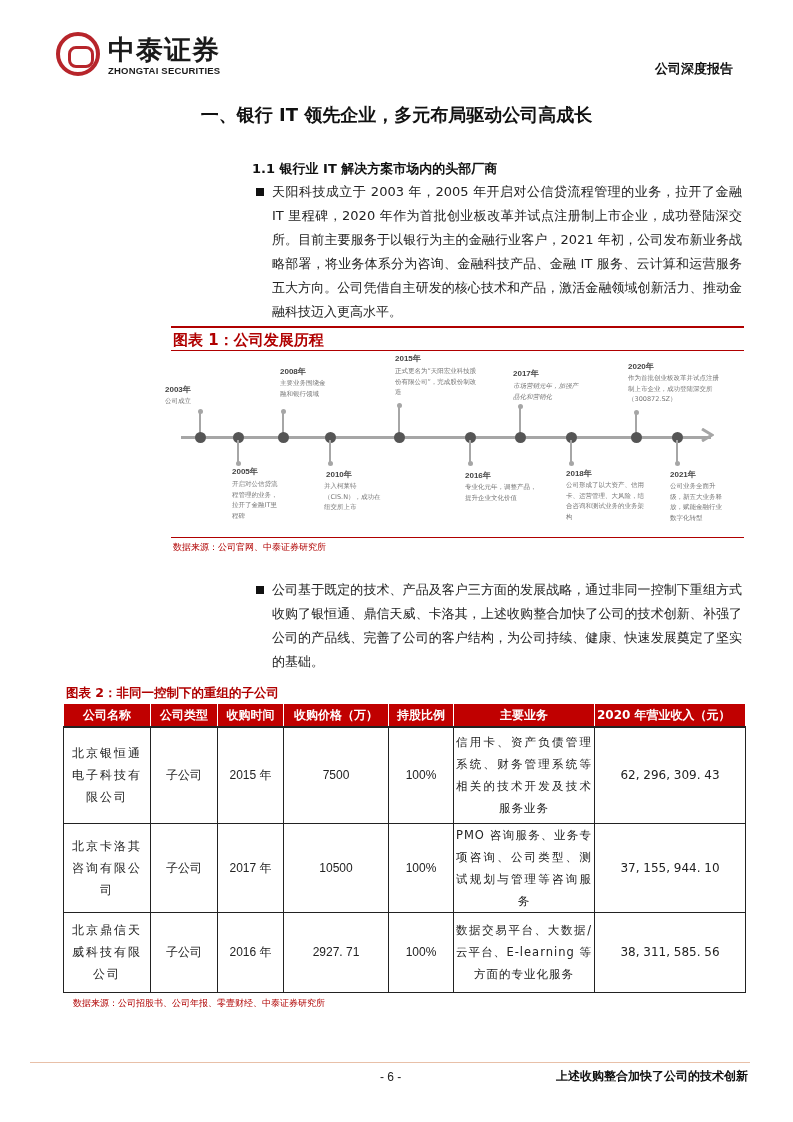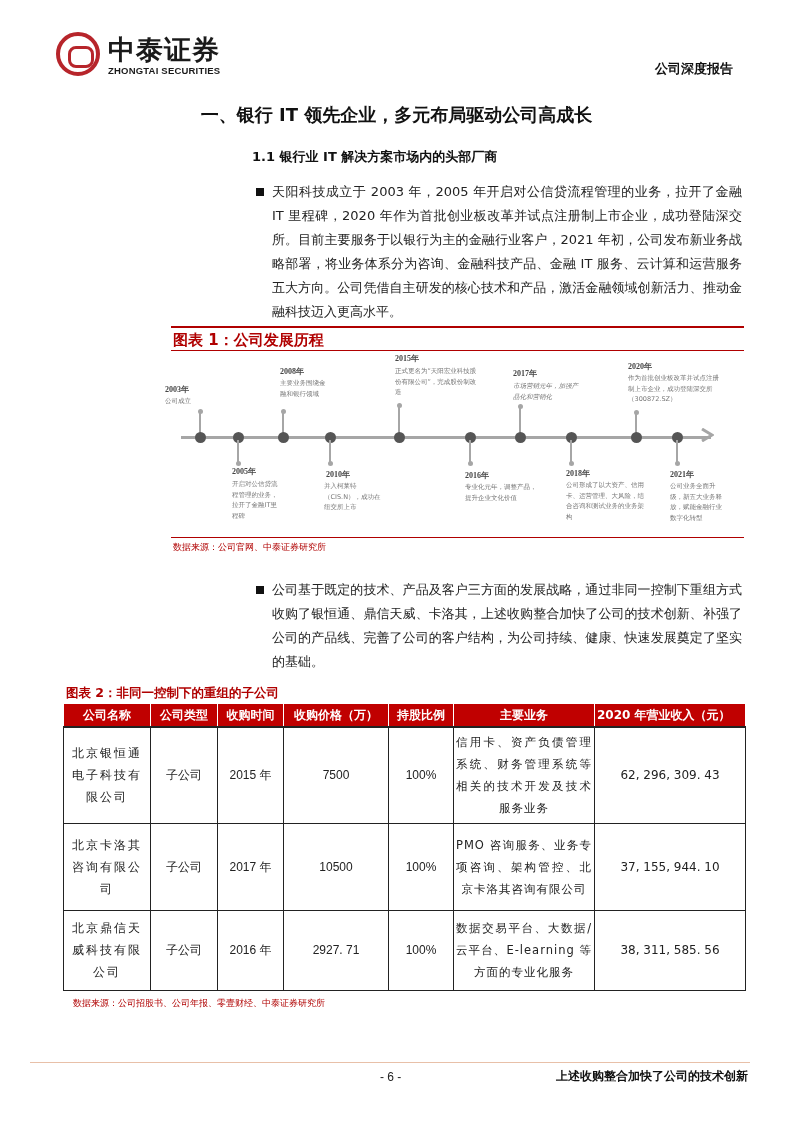--- a/index.html
+++ b/index.html
@@ -13,38 +13,38 @@
                border: 4px solid #b7252b; box-sizing: border-box; }
   .logo-mark:after { content: ""; position: absolute; left: 8px; top: 10px; width: 20px; height: 16px;
                border: 3px solid #b7252b; border-radius: 8px; }
   .logo-cn { position: absolute; left: 52px; top: 2px; font-size: 27px; font-weight: bold; color: #1a1a1a;
              letter-spacing: 1px; font-family: "DejaVu Sans", sans-serif; }
   .logo-en { position: absolute; left: 52px; top: 35px; font-size: 9.5px; font-weight: bold; color: #1a1a1a;
              font-family: "Liberation Sans", sans-serif; letter-spacing: 0.2px; }
   .report-type { right: 60px; top: 60px; font-size: 13px; font-weight: bold; color: #111; }
 
   .h1 { left: 0; width: 793px; top: 103px; text-align: center; font-size: 18px; font-weight: bold; color: #111; }
-  .h2 { left: 252px; top: 148px; font-size: 13px; font-weight: bold; color: #111; }
+  .h2 { left: 252px; top: 160px; font-size: 13px; font-weight: bold; color: #111; }
 
   .para { left: 272px; width: 470px; font-size: 13px; line-height: 24px; color: #222; text-align: justify; }
   .bullet { position: absolute; left: -16px; top: 8px; width: 8px; height: 8px; background: #111; }
 
   
   .fig-rule-top { left: 171px; width: 573px; top: 326px; height: 2px; background: #b00000; }
   .fig-title { left: 173px; top: 331px; font-size: 15px; font-weight: bold; color: #b00000; }
   .fig-rule-bot { left: 171px; width: 573px; top: 350px; height: 1px; background: #b00000; }
   .fig-rule-src { left: 171px; width: 573px; top: 537px; height: 1px; background: #b00000; }
   .fig-src { left: 173px; top: 541px; font-size: 9px; color: #b00000; }
 
   .tl-line { left: 181px; width: 530px; top: 436px; height: 3px; background: #a6a6a6; }
   .tl-arrow { left: 700px; top: 428px; width: 14px; height: 14px; }
   .tl-dot { width: 11px; height: 11px; border-radius: 50%; background: #555; top: 432px; margin-left: -5px; }
   .tl-stem { width: 2px; background: #a6a6a6; margin-left: -1px; }
   .tl-stem-knob { width: 5px; height: 5px; border-radius: 50%; background: #a6a6a6; margin-left: -2.5px; }
-  .tl-year { font-size: 8px; font-weight: bold; color: #444; font-family: Liberation Serif, serif; }
+  .tl-year { font-size: 8px; font-weight: bold; color: #444; font-family: Liberation Sans, sans-serif; }
   .tl-desc { font-size: 6.5px; line-height: 10.5px; color: #777; }
 
   
   .t-title { left: 66px; top: 685px; font-size: 12.5px; font-weight: bold; color: #b00000; }
   table.acq { position: absolute; left: 63px; top: 704px; border-collapse: collapse; table-layout: fixed; }
   table.acq th { background: #c00000; color: #fff; font-size: 12px; font-weight: bold; height: 22px; padding: 0 2px;
                  border: 1px solid #fff; border-top: 0; white-space: nowrap; }
   table.acq td { border: 1px solid #222; font-size: 12px; color: #222; text-align: center; vertical-align: middle;
                  padding: 0 4px; line-height: 22px; }
   table.acq tr:first-child th { border-bottom: 2px solid #222; }
@@ -184,21 +184,21 @@
     <td class="num">100%</td>
     <td class="biz">信用卡、资产负债管理系统、财务管理系统等相关的技术开发及技术服务业务</td>
     <td>62, 296, 309. 43</td>
   </tr>
   <tr style="height:87px;">
     <td class="name">北京卡洛其咨询有限公司</td>
     <td>子公司</td>
     <td class="num">2017 年</td>
     <td class="num">10500</td>
     <td class="num">100%</td>
-    <td class="biz">PMO 咨询服务、业务专项咨询、架构管控、北京卡洛其咨询有限公司</td>
+    <td class="biz">PMO 咨询服务、业务专项咨询、公司类型、测试规划与管理等咨询服务</td>
     <td>37, 155, 944. 10</td>
   </tr>
   <tr style="height:80px;">
     <td class="name">北京鼎信天威科技有限公司</td>
     <td>子公司</td>
     <td class="num">2016 年</td>
     <td class="num">2927. 71</td>
     <td class="num">100%</td>
     <td class="biz">数据交易平台、大数据/云平台、E-learning 等方面的专业化服务</td>
     <td>38, 311, 585. 56</td>

